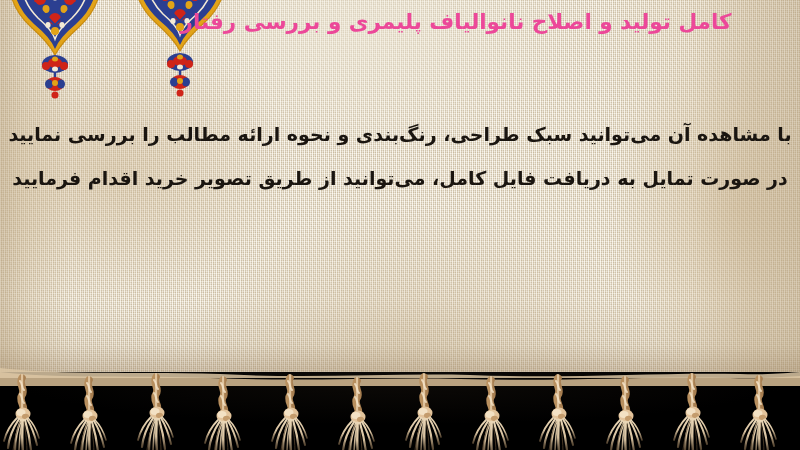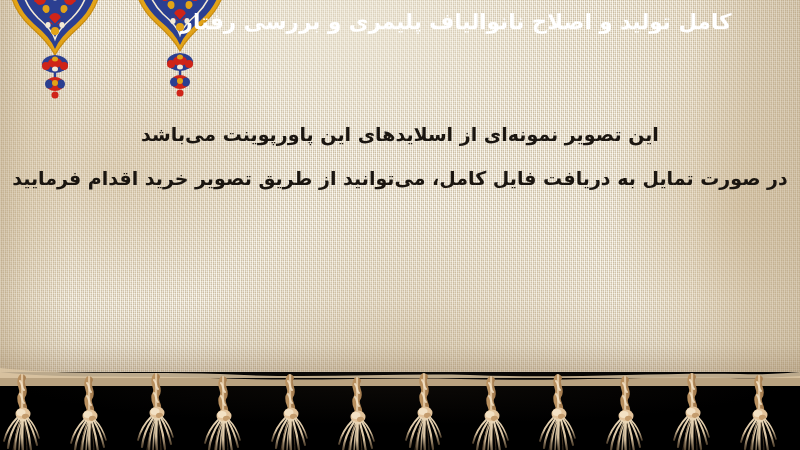--- a/index.html
+++ b/index.html
@@ -108,21 +108,21 @@
     right: 24px;
     top: 4px;
     width: 640px;
     text-align: center;
     direction: rtl;
   }
   .title-line {
     font-family: "DejaVu Sans", sans-serif;
     font-size: 21.5px;
     font-weight: 700;
-    color: #ffffff;
+    color: #ec4899;
     line-height: 35px;
     letter-spacing: 0;
     white-space: nowrap;
   }
 
   .body-block {
     position: absolute;
     right: 0;
     left: 0;
     top: 112px;
@@ -332,17 +332,17 @@
           </g>
       </g>
     </svg>
   </div>
 
   <div class="title-block">
     <div class="title-line">کامل تولید و اصلاح نانوالیاف پلیمری و بررسی رفتار</div>
   </div>
 
   <div class="body-block">
-    <div class="body-line">این تصویر نمونه‌ای از اسلایدهای این پاورپوینت می‌باشد</div>
+    <div class="body-line">با مشاهده آن می‌توانید سبک طراحی، رنگ‌بندی و نحوه ارائه مطالب را بررسی نمایید</div>
     <div class="body-line">در صورت تمایل به دریافت فایل کامل، می‌توانید از طریق تصویر خرید اقدام فرمایید</div>
   </div>
 
 </div>
 
 </body></html>

